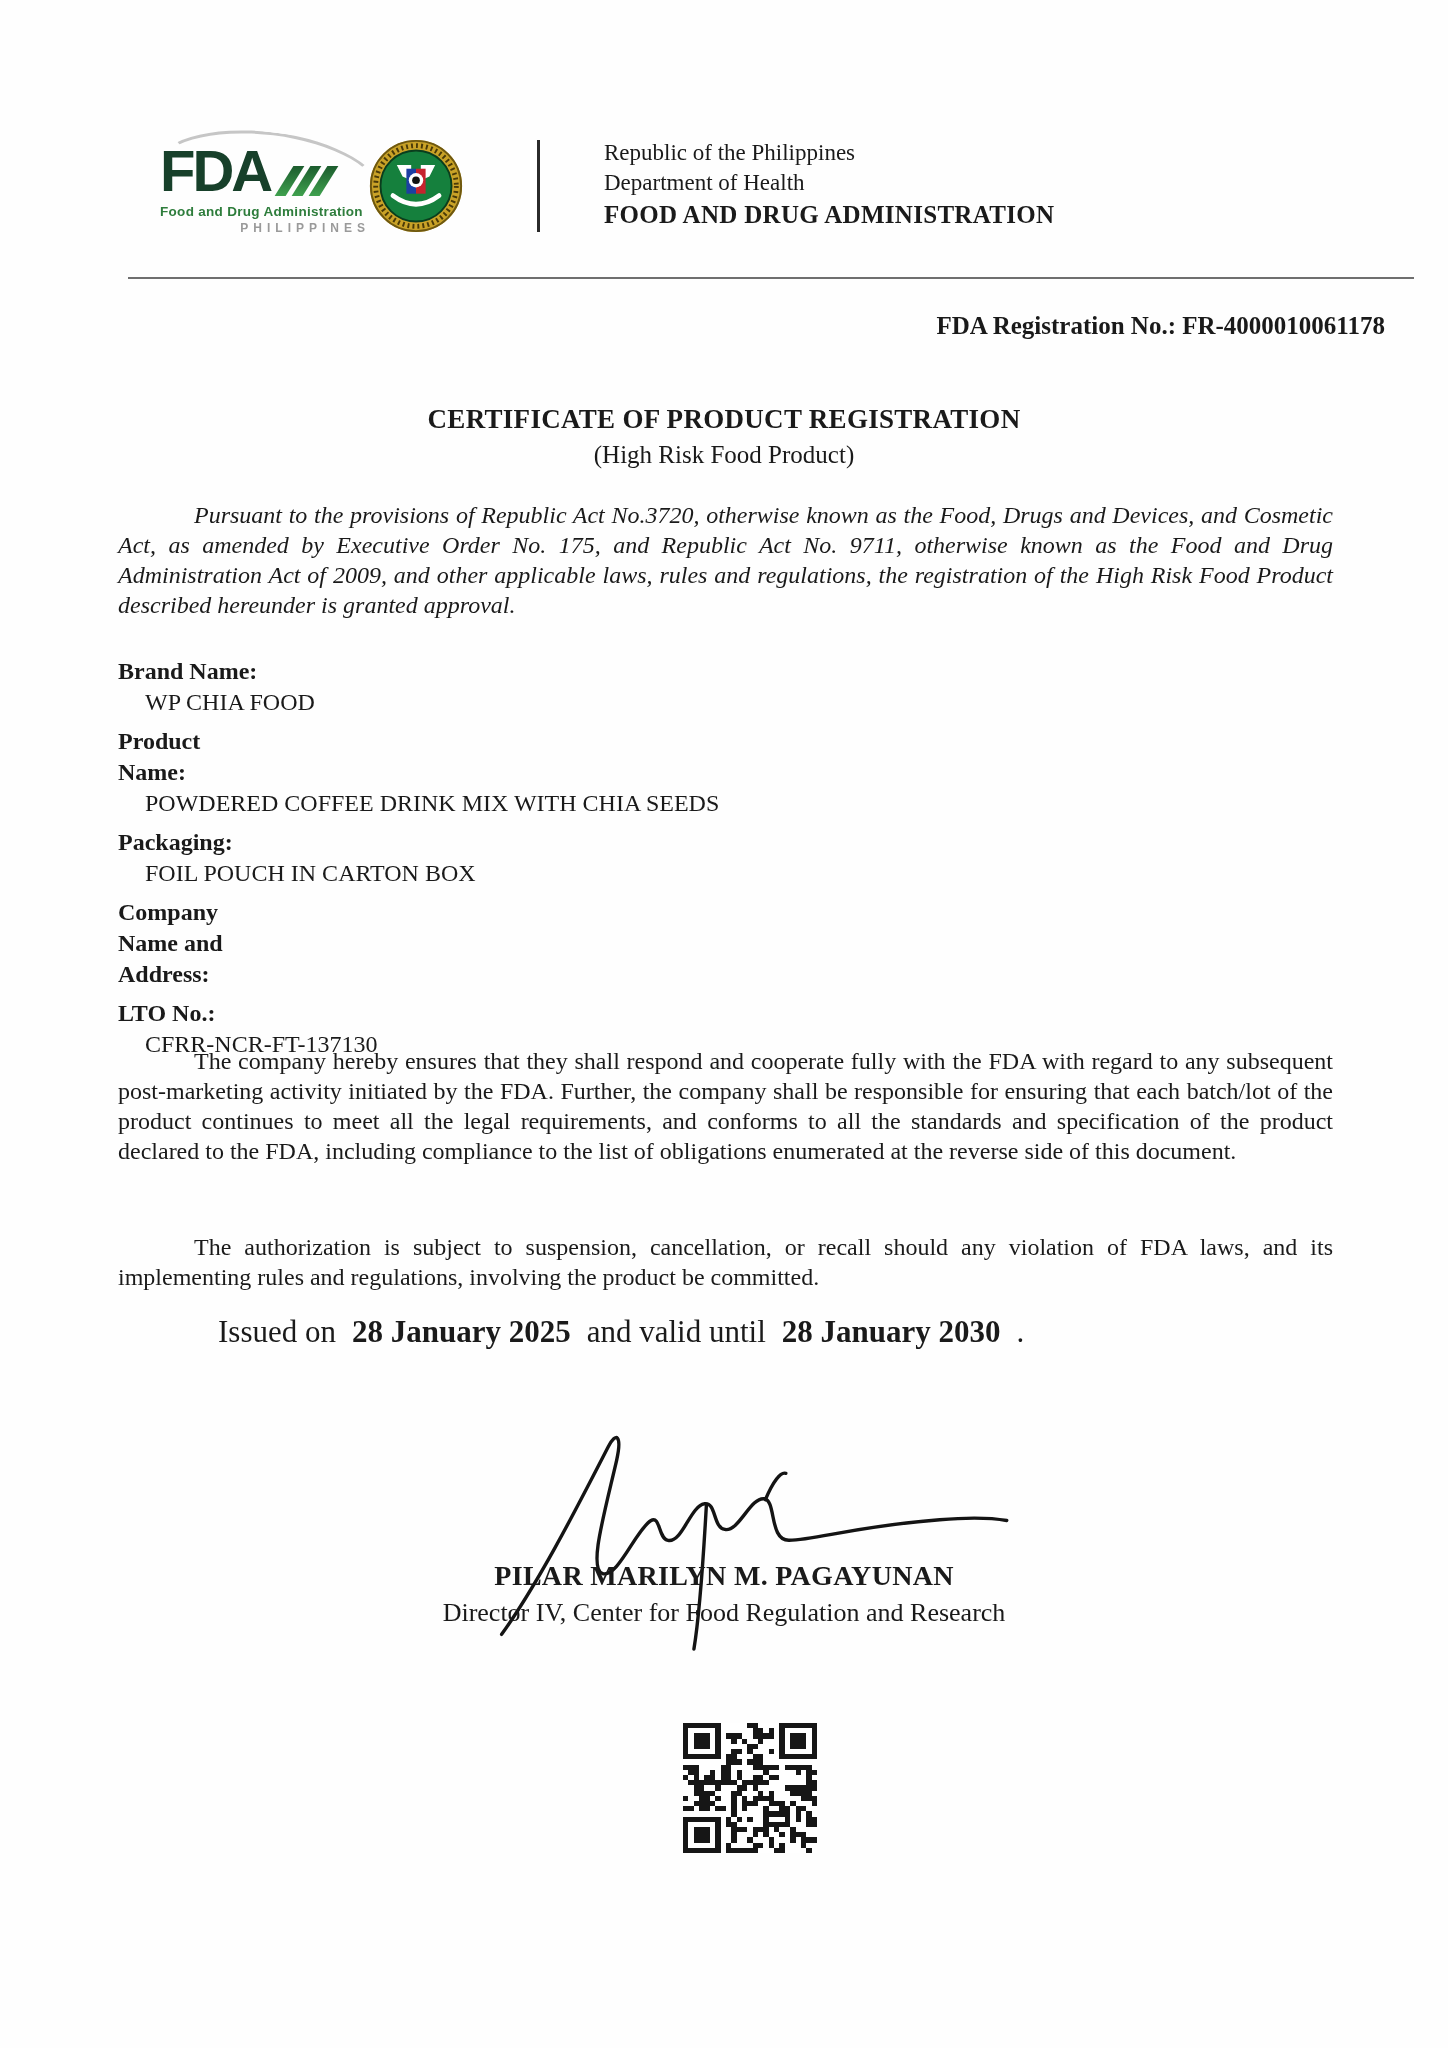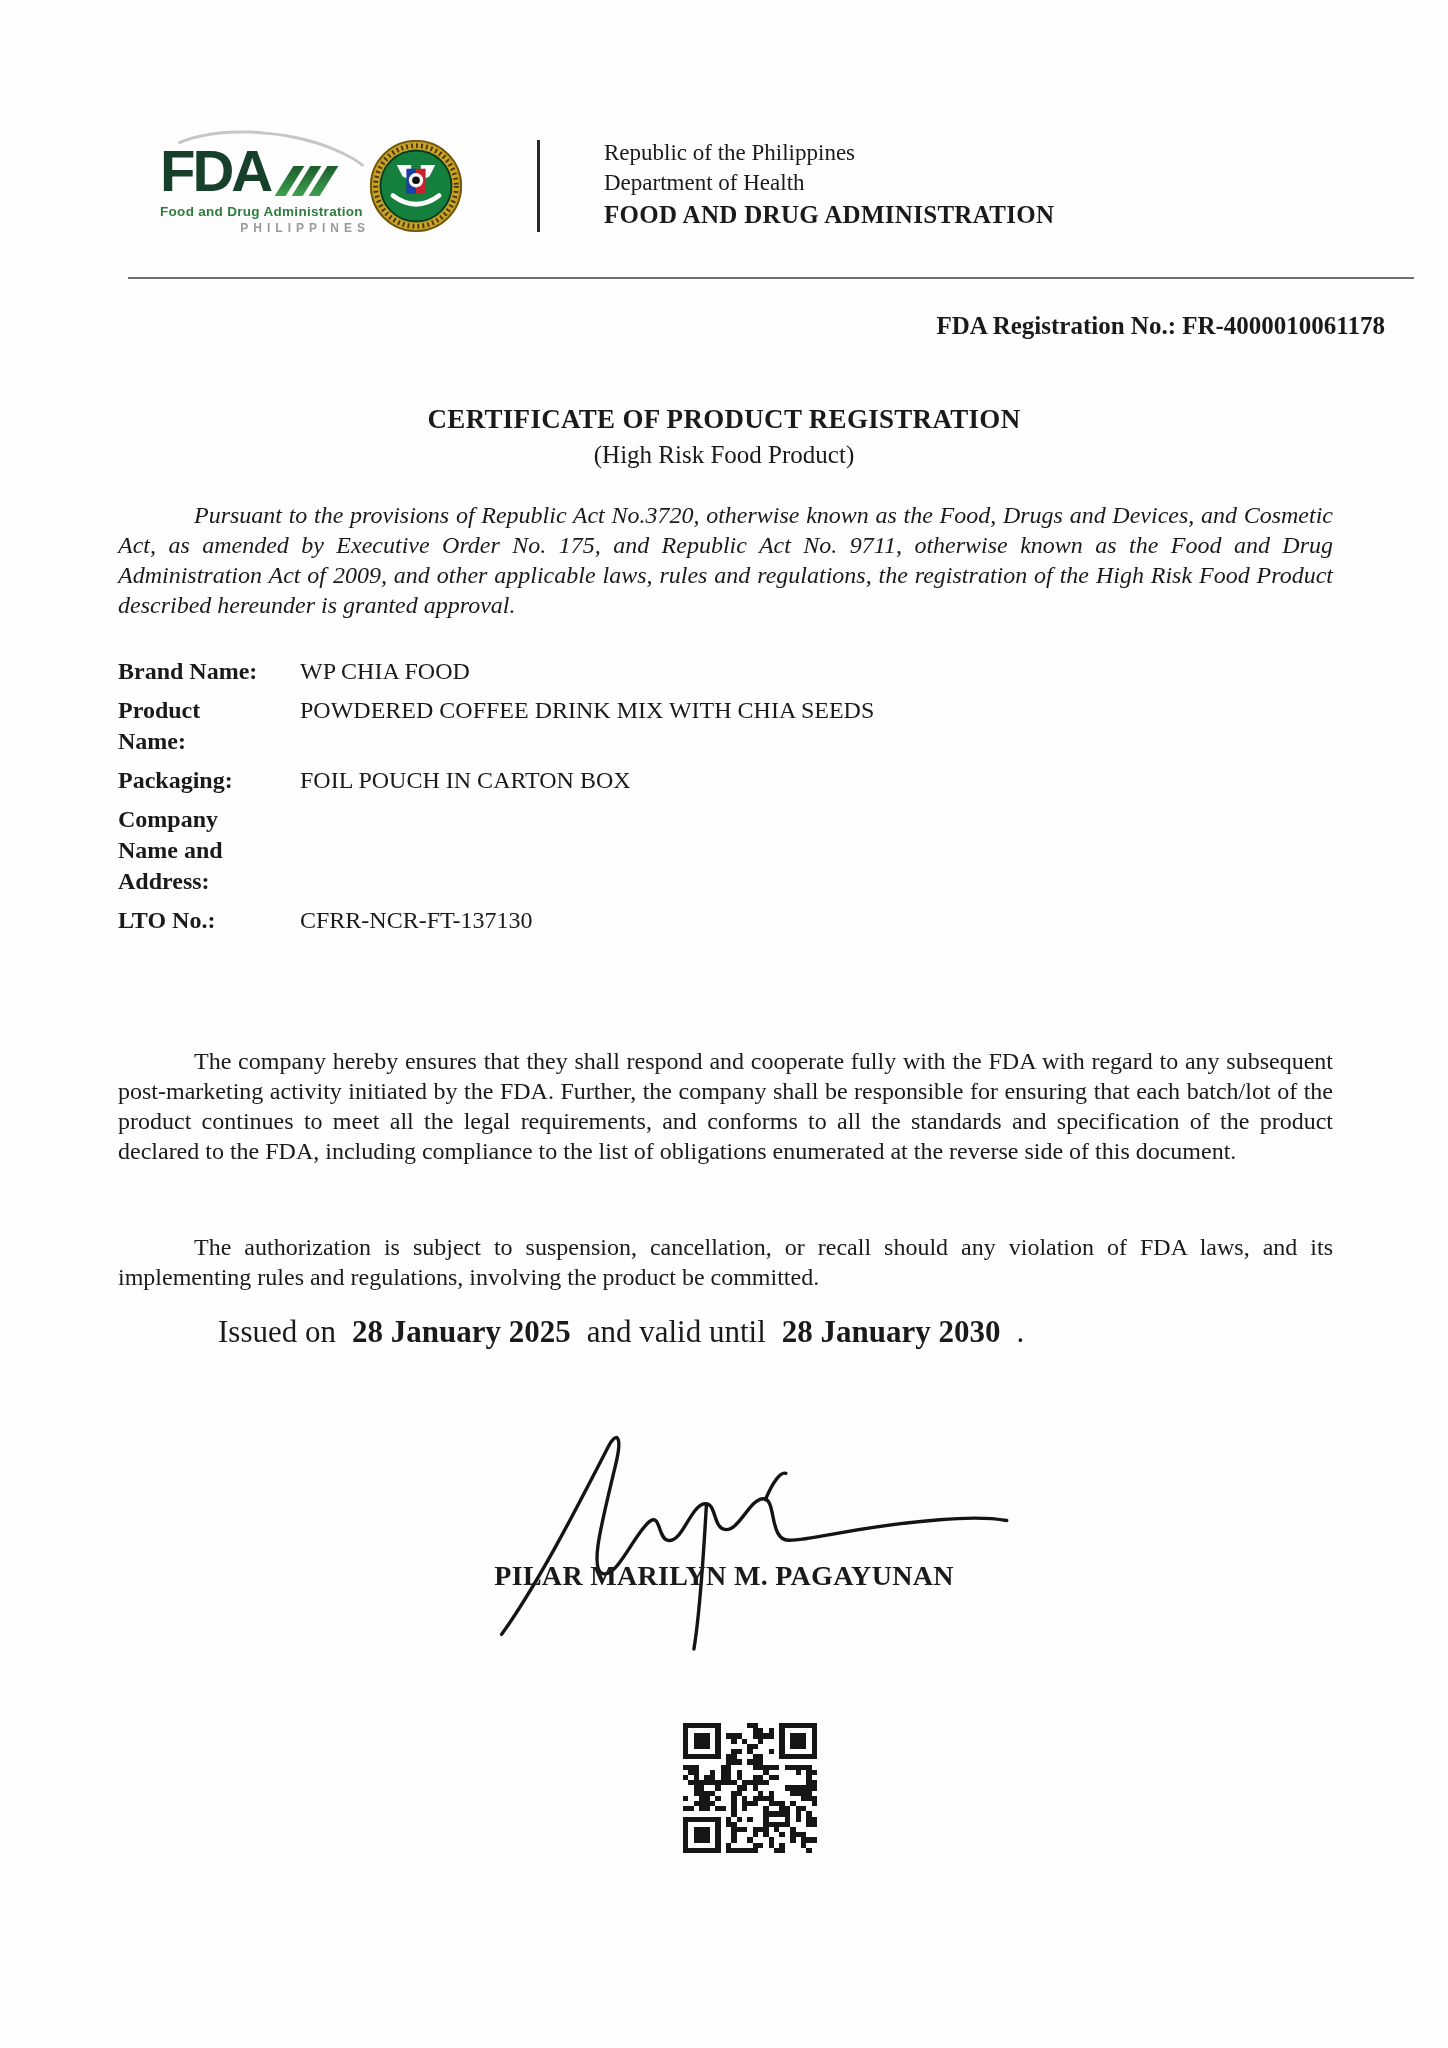--- a/index.html
+++ b/index.html
@@ -46,21 +46,21 @@
   .titleblock{position:absolute;top:404px;left:0;width:100%;text-align:center;}
   .title-main{font-size:27px;font-weight:bold;letter-spacing:.3px;}
   .title-sub{font-size:25px;margin-top:6px;}
   .para{position:absolute;left:118px;width:1215px;font-size:24px;line-height:30px;
     text-align:justify;text-indent:76px;}
   .p1{top:500px;font-style:italic;}
   .p2{top:1046px;}
   .p3{top:1232px;}
 
   .details{position:absolute;top:656px;left:118px;width:1215px;font-size:24px;line-height:31px;}
-  .drow{display:flex;margin-bottom:8px;}
+  .drow{display:flex;margin-bottom:8px;flex-direction:column;}
   .dlabel{flex:none;width:155px;font-weight:bold;}
   .dvalue{flex:1;padding-left:27px;white-space:pre-wrap;}
 
   .issued{position:absolute;top:1314px;left:218px;font-size:31px;}
   .issued b{margin:0 16px;}
   .authority{position:absolute;top:1402px;left:0;width:100%;text-align:center;
     font-size:26px;font-weight:bold;}
 
   .sigblock{position:absolute;top:1560px;left:0;width:100%;text-align:center;}
   .sig-name{font-size:28px;font-weight:bold;letter-spacing:.3px;}
@@ -166,20 +166,21 @@
 
   <svg class="sig-svg" viewBox="0 0 560 235">
     <g fill="none" stroke="#141414" stroke-width="3.4" stroke-linecap="round" transform="rotate(-1 280 120)">
       <path d="M30,212 C70,158 112,78 140,26 C148,11 154,15 148,40 C134,96 118,148 132,153 C147,158 166,110 181,101 C191,95 188,119 198,121 C212,124 221,87 235,85 C247,83 243,109 255,111 C269,114 281,79 295,81 C307,83 299,123 319,123 C346,123 386,110 470,105 C500,103 522,104 537,107"></path>
       <path d="M237,86 C233,140 229,192 222,230"></path>
       <path d="M296,82 C304,64 312,54 317,56"></path>
     </g>
   </svg>
   <div class="sigblock">
     <div class="sig-name">PILAR MARILYN M. PAGAYUNAN</div>
+    <div class="sig-role">Director IV, Center for Food Regulation and Research</div>
   </div>
 
   <div class="qr">
       <i style="grid-row:1;grid-column:1"></i>
       <i style="grid-row:1;grid-column:2"></i>
       <i style="grid-row:1;grid-column:3"></i>
       <i style="grid-row:1;grid-column:4"></i>
       <i style="grid-row:1;grid-column:5"></i>
       <i style="grid-row:1;grid-column:6"></i>
       <i style="grid-row:1;grid-column:7"></i>

